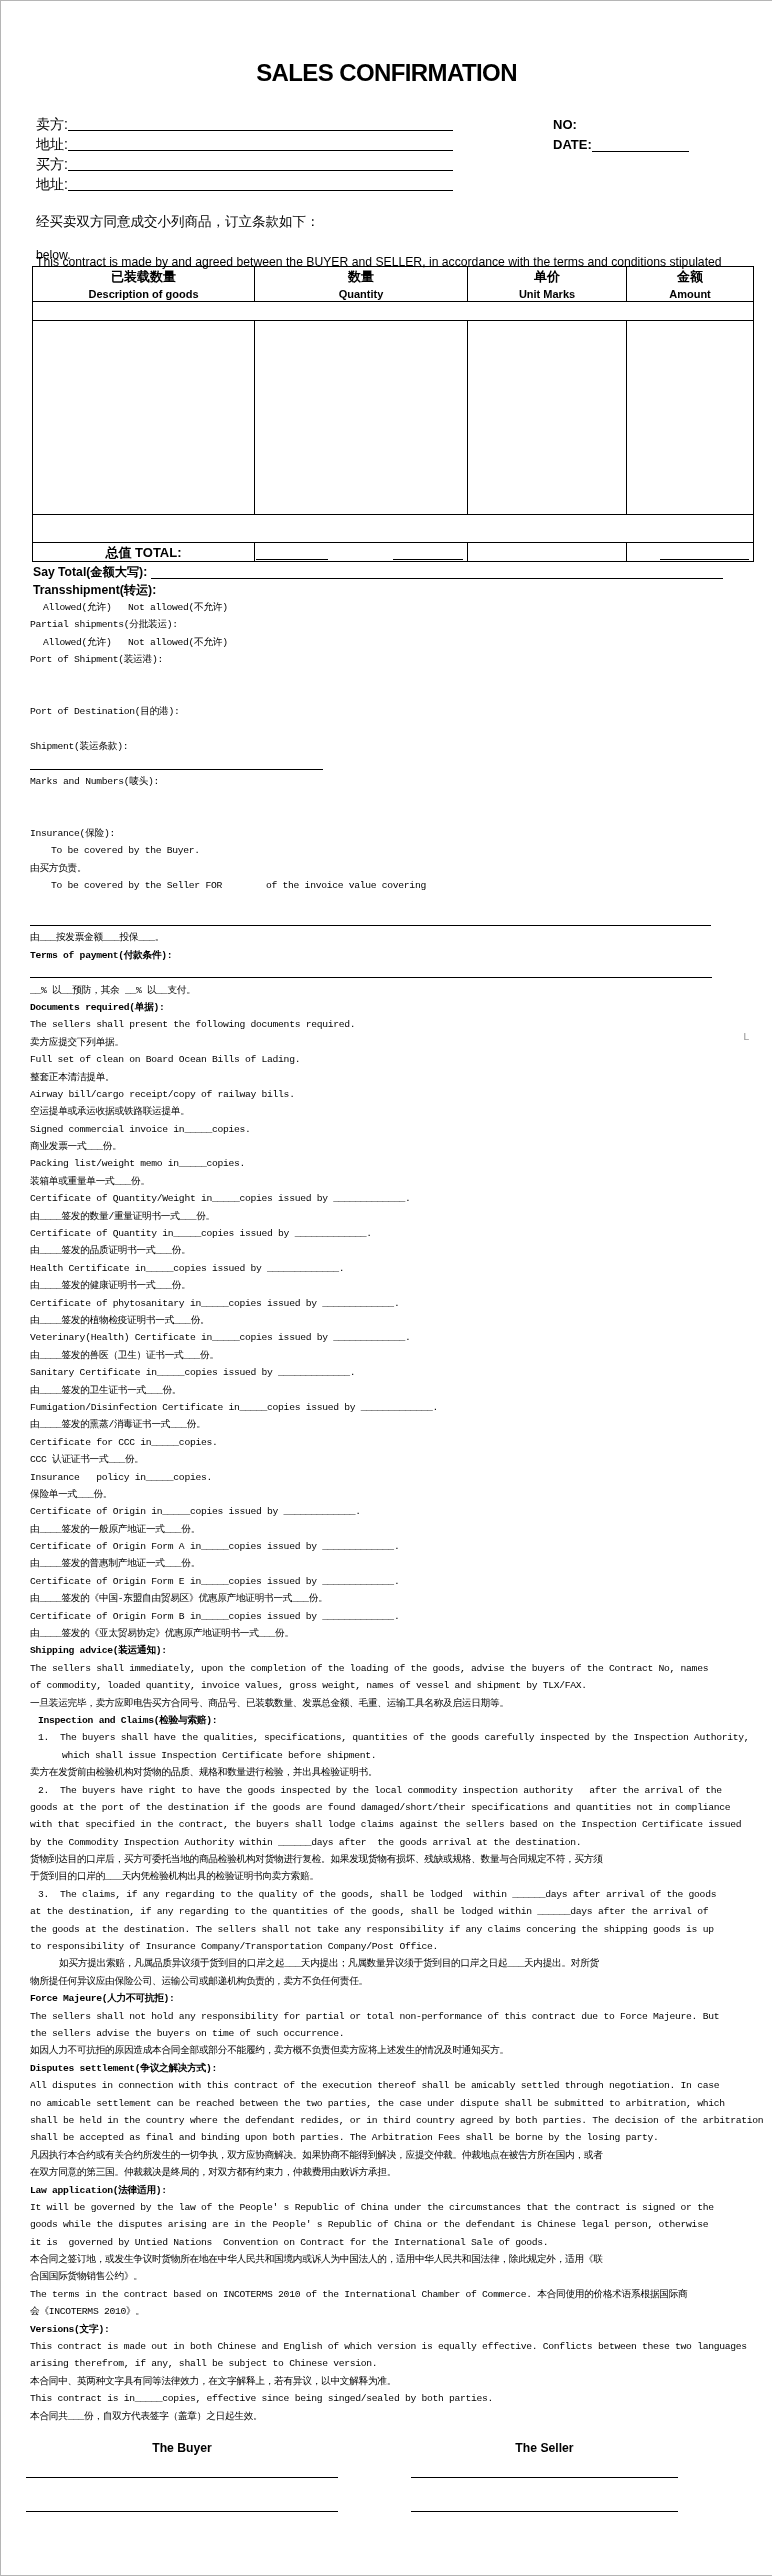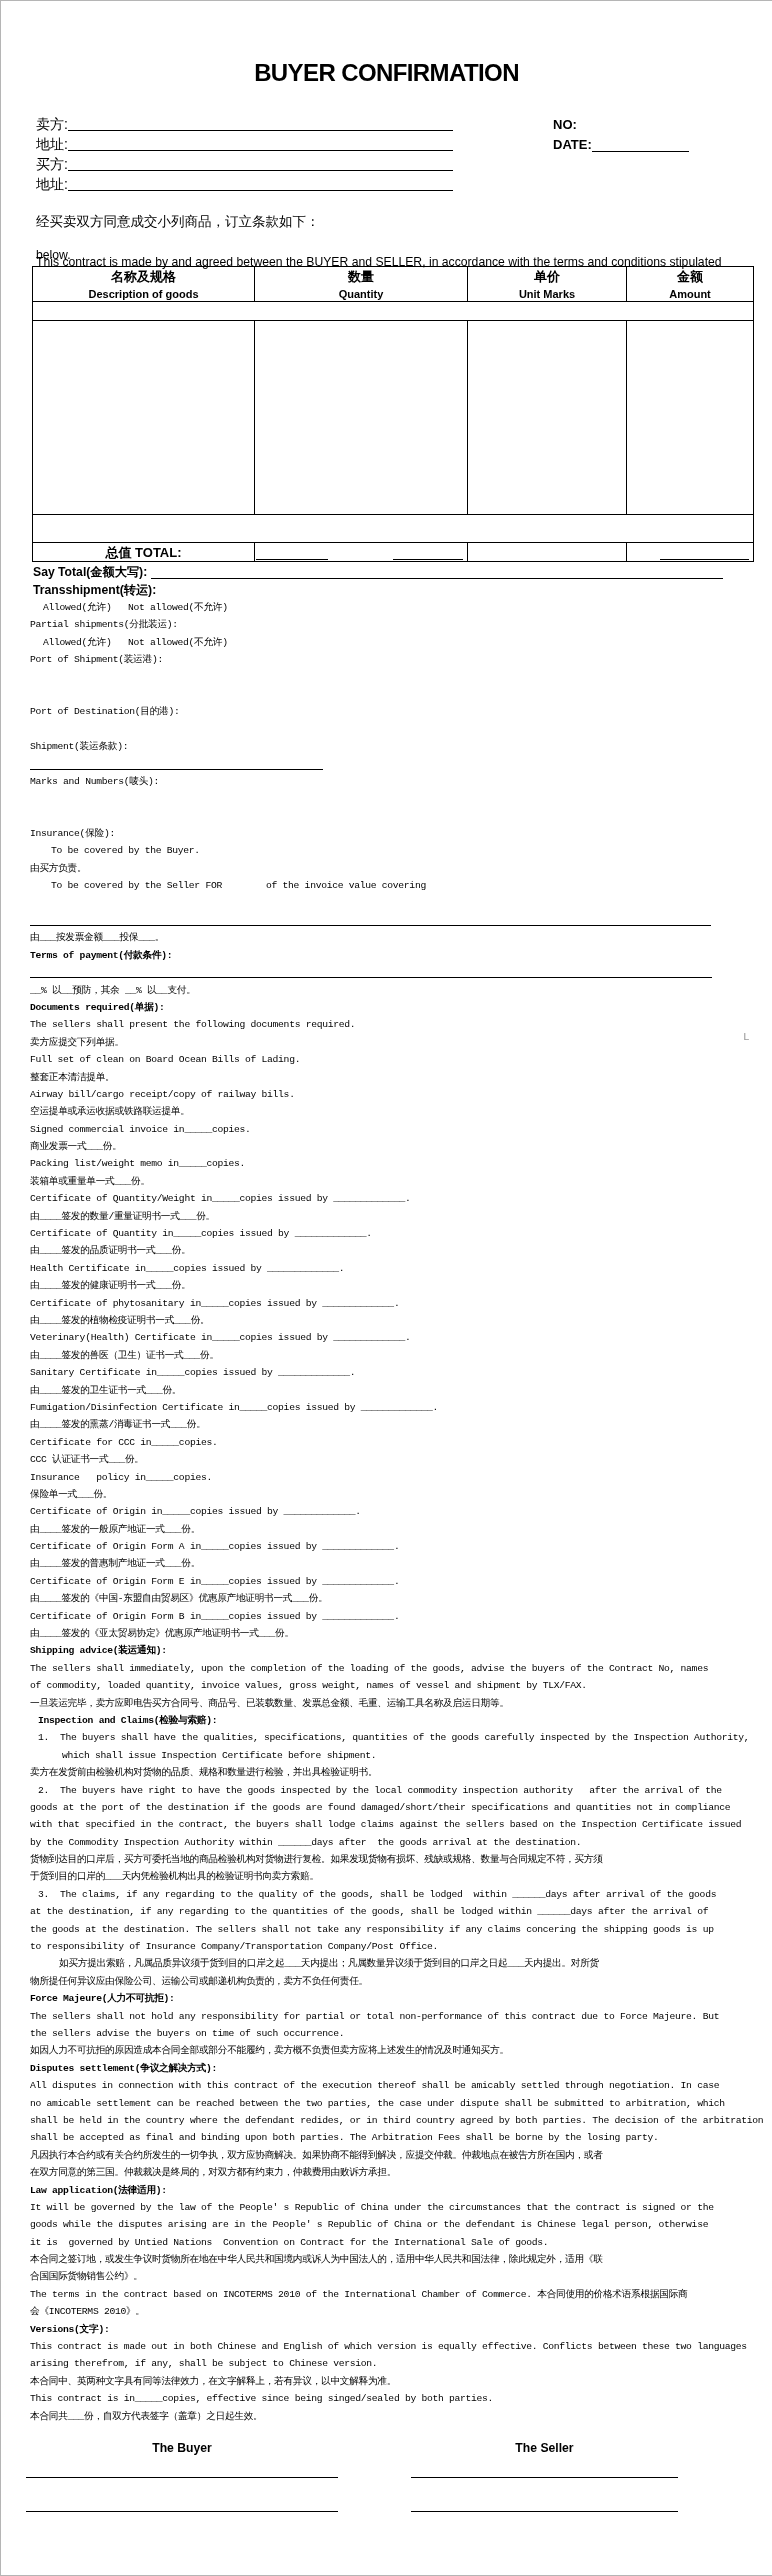--- a/index.html
+++ b/index.html
@@ -71,21 +71,21 @@
   .row1{top:2476px;} .row2{top:2510px;}
 
   .stray{position:absolute;left:742px;top:1030px;color:#9a9a9a;font-size:11px;
          font-family:"Liberation Mono","DejaVu Sans Mono",monospace;}
 </style>
 </head>
 <body>
 
 <div class="page">
 
-  <div class="doc-title">BUYER CONFIRMATION</div>
+  <div class="doc-title">SALES CONFIRMATION</div>
 
   <div>
       <div class="frow" style="top: 113px; justify-content: center;">
         <span class="flabel">卖方:</span>
         <span class="fblank"></span>
       </div>
       <div class="frow" style="top: 133px;">
         <span class="flabel">地址:</span>
         <span class="fblank"></span>
       </div>
@@ -104,21 +104,21 @@
     <span class="flabel">DATE:</span>
     <span class="fblank"></span>
   </div>
 
   <div class="intro-cn">经买卖双方同意成交小列商品，订立条款如下：</div>
   <div class="intro-en">This contract is made by and agreed between the BUYER and SELLER, in accordance with the terms and conditions stipulated</div>
   <div class="intro-below">below.</div>
 
   <div class="tbl">
       <div class="th">
-        <div class="cn">名称及规格</div>
+        <div class="cn">已装载数量</div>
         <div class="en">Description of goods</div>
       </div>
       <div class="th">
         <div class="cn">数量</div>
         <div class="en">Quantity</div>
       </div>
       <div class="th">
         <div class="cn">单价</div>
         <div class="en">Unit Marks</div>
       </div>

